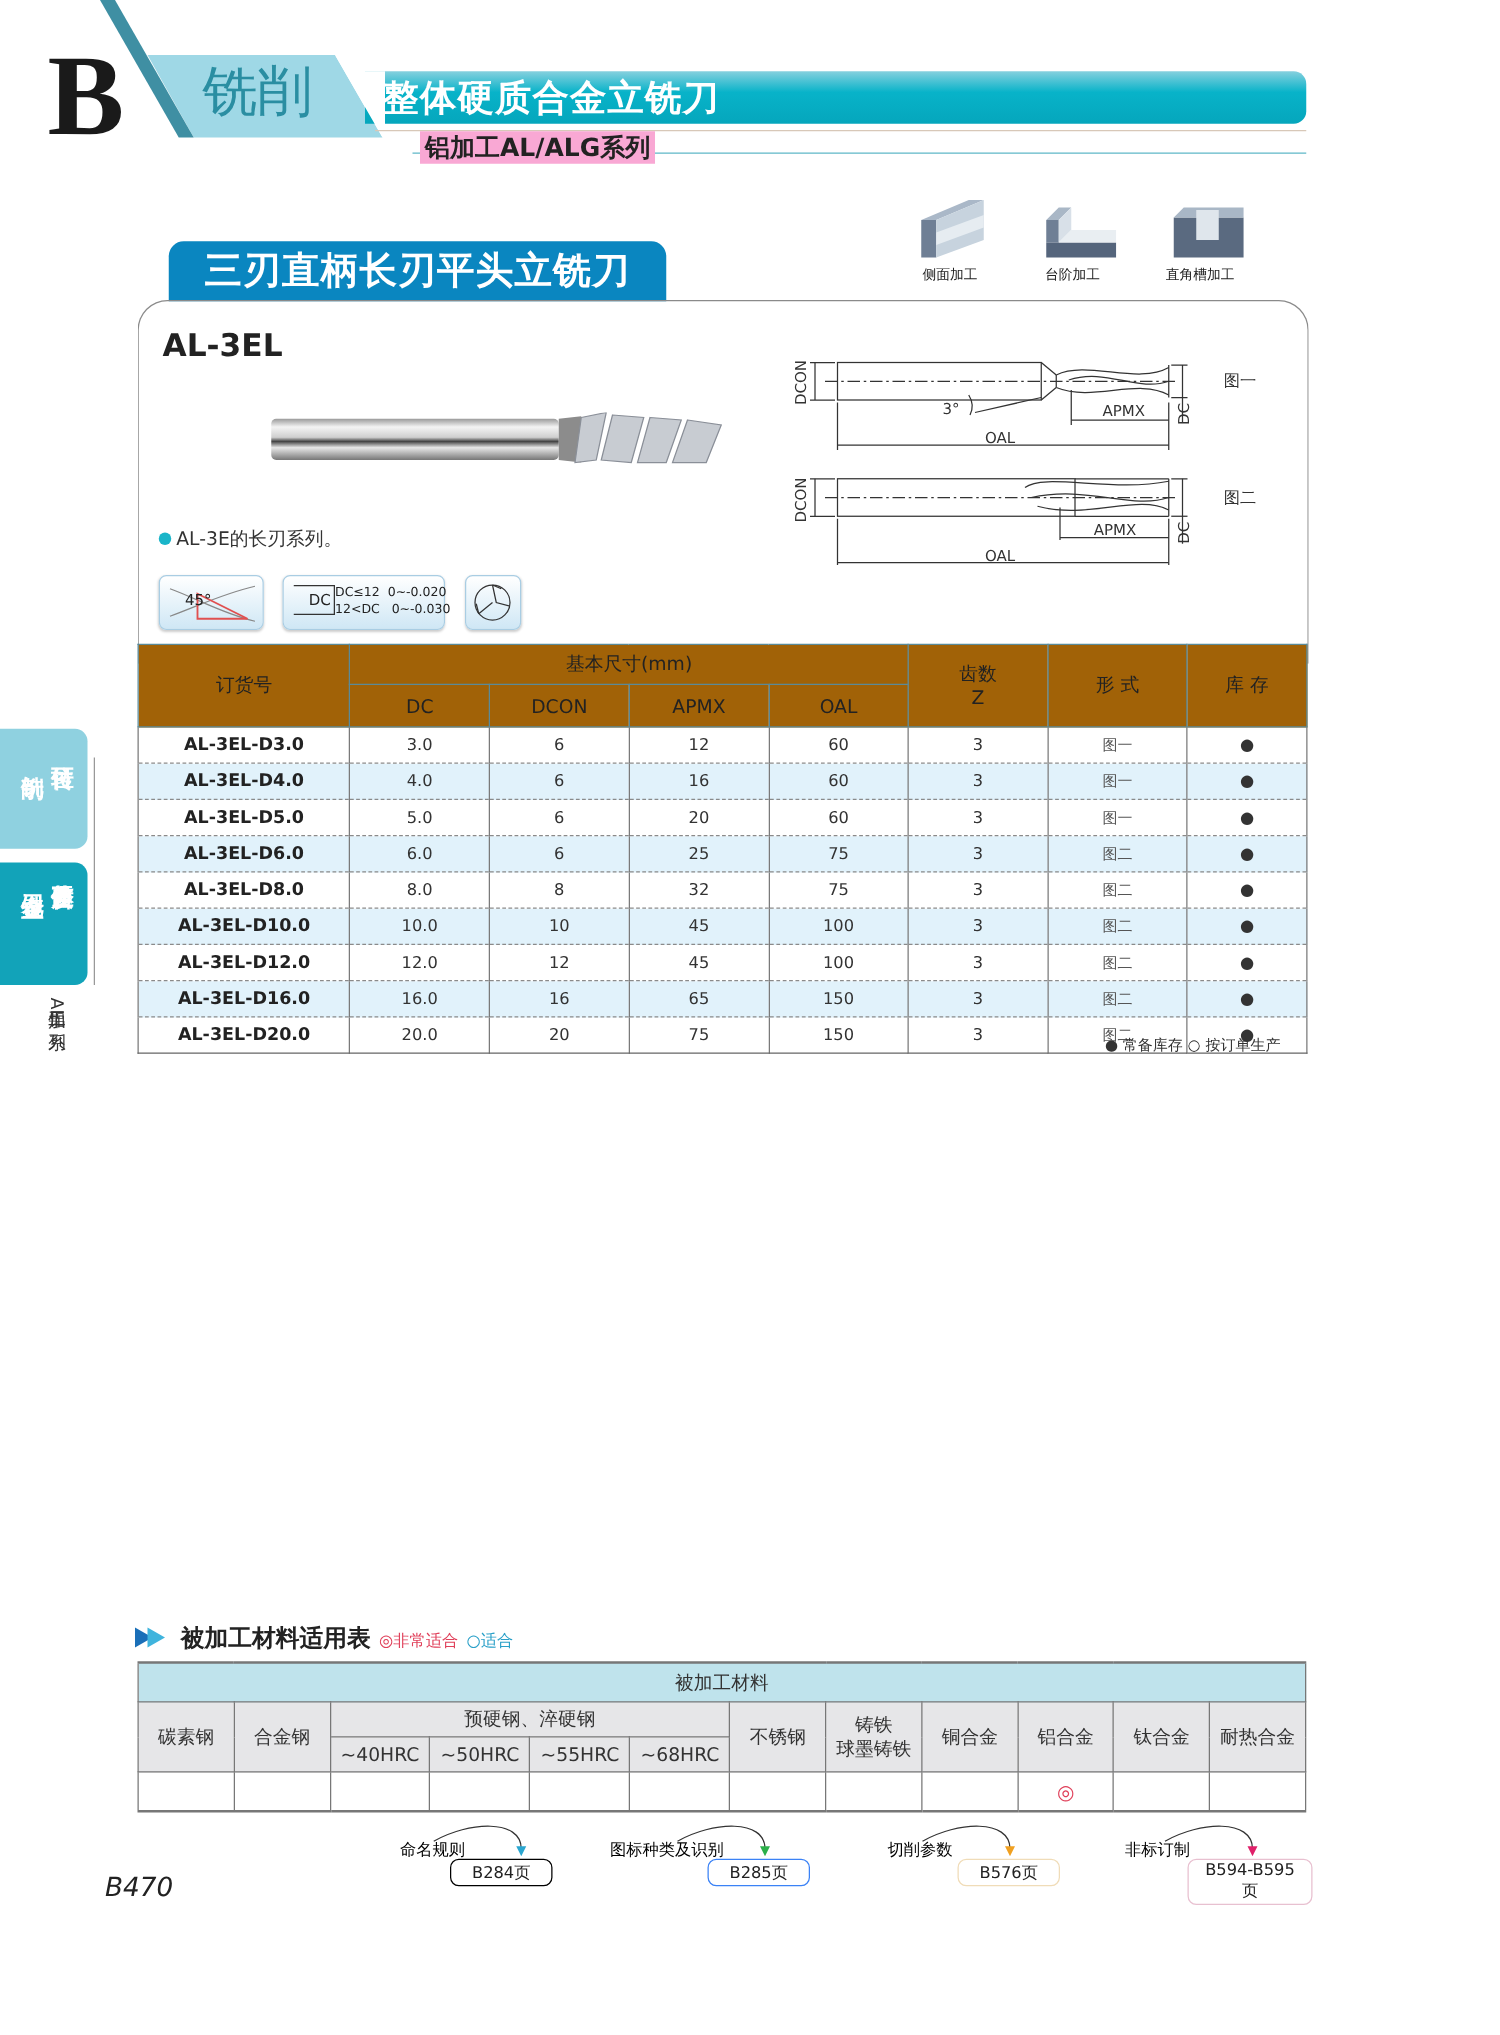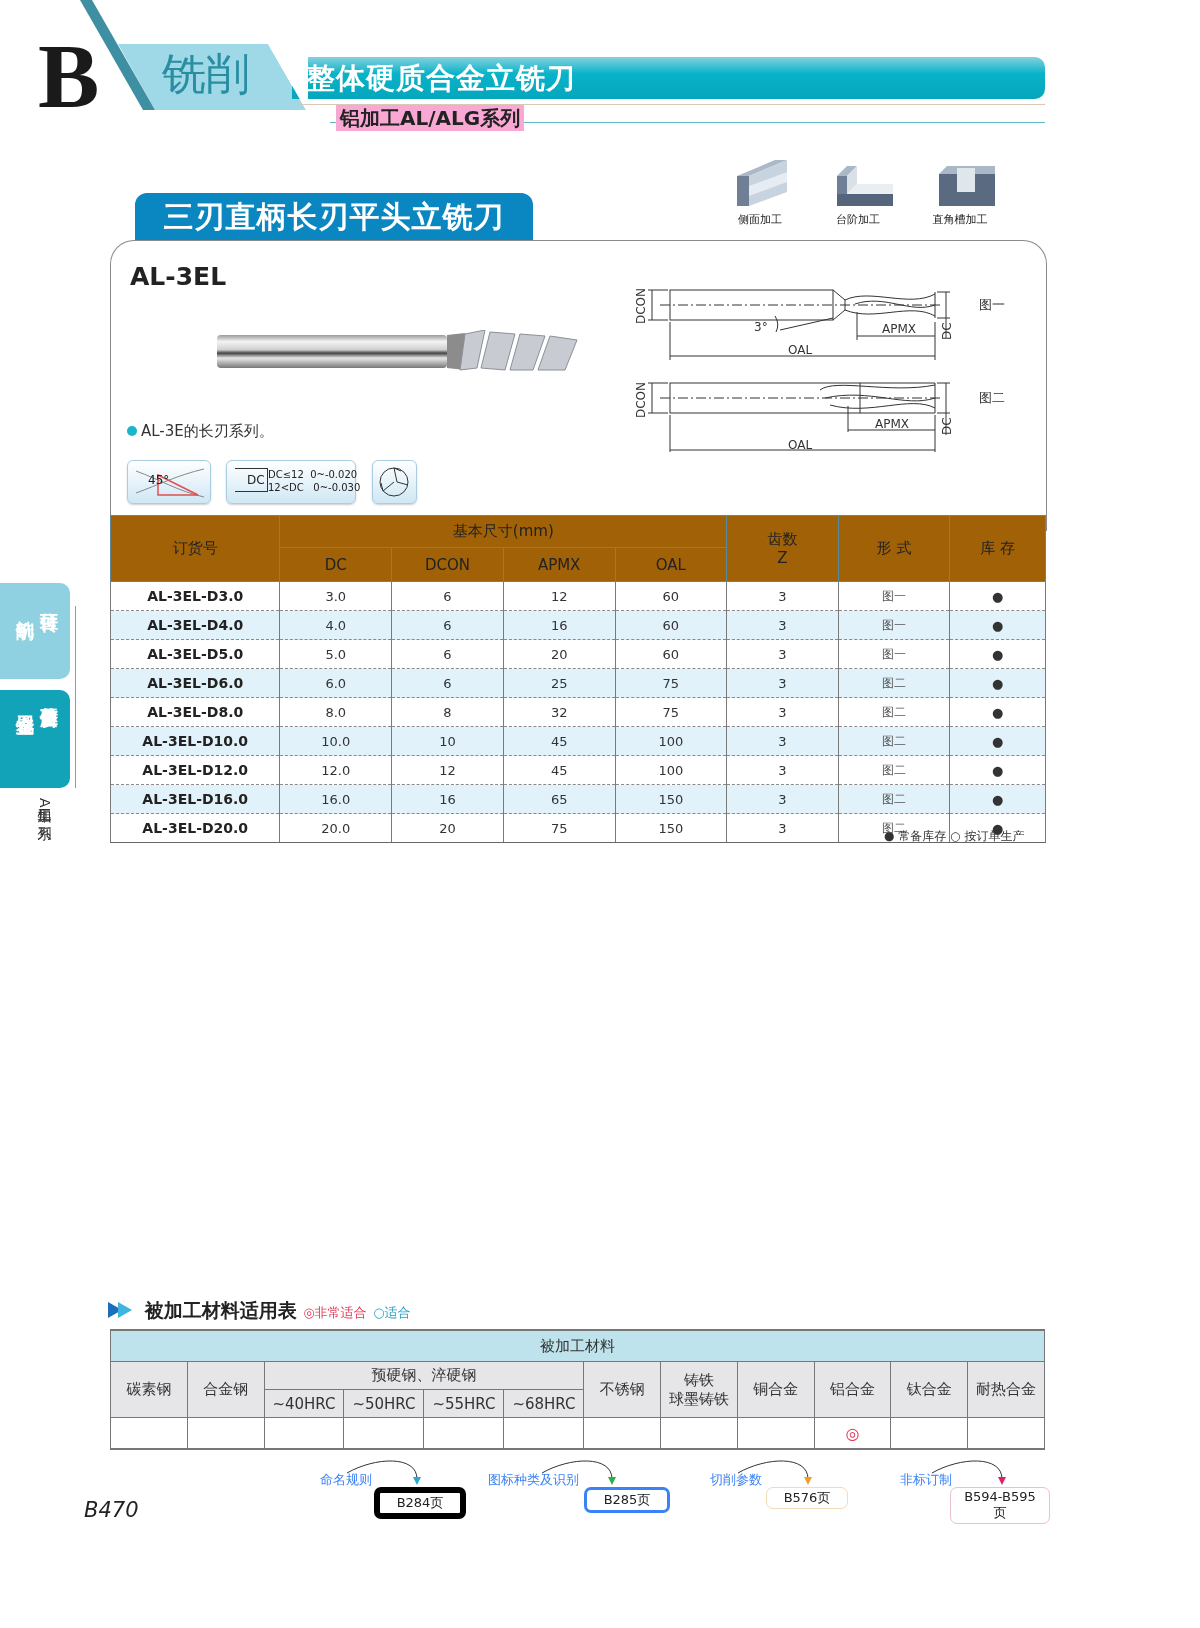--- a/index.html
+++ b/index.html
@@ -41,21 +41,21 @@
   .side-line{left:75px;top:606px;width:1px;height:182px;background:#999;}
   .vtext{writing-mode:vertical-rl;font-weight:bold;color:#fff;font-size:18px;line-height:22px;letter-spacing:0;}
   .side-vert{left:36px;top:798px;writing-mode:vertical-rl;font-size:14px;color:#333;}
   
   .mat-head{left:108px;top:1298px;font-size:19px;font-weight:bold;color:#222;}
   .mat-legend{font-size:13px;font-weight:normal;color:#444;}
   table.mat{position:absolute;left:110px;top:1329px;width:935px;border-collapse:collapse;font-size:15px;color:#333;border-radius:19px;}
   table.mat th{font-weight:normal;border:1px solid #777;background:#e6e6e8;}
   table.mat tr.top th{background:#bfe3ec;height:28px;border-top:2px solid #777;}
   table.mat td{height:28px;border-left:1px solid #777;border-right:1px solid #777;border-bottom:2px solid #777;text-align:center;}
-  .refs{font-size:13px;color:#3b82f6;}
+  .refs{font-size:13px;color:#000000;}
   .ref-box{font-size:13px;border-radius:7px;padding:1px 8px;text-align:center;background:#fff;}
   .page-no{left:84px;top:1498px;font-size:21px;font-style:italic;color:#222;}
 </style>
 </head>
 <body>
 
 <div class="abs big-b">B</div>
 <svg class="abs" style="left:0;top:0" width="320" height="115">
   <polygon points="118,44 268,44 306,110 155,110" fill="#9fd8e6"></polygon>
   <polygon points="80,0 92,0 155,110 143,110" fill="#3f8fa3"></polygon>
@@ -368,28 +368,28 @@
         <td></td>
   </tr>
 </tbody>
   </table>
 
 <div class="abs refs" style="left:320px;top:1471px">命名规则</div>
 <svg class="abs" style="left:345px;top:1455px" width="80" height="30">
     <path d="M2,18 C30,2 72,0 72,24" stroke="#333" fill="none"></path>
     <polygon points="68,22 76,22 72,30" fill="#2aa6d0"></polygon>
   </svg>
-<div class="abs ref-box" style="left:374px;top:1487px;border:6px solid #000000;width:64px">B284页</div>
+<div class="abs ref-box" style="left:360px;top:1487px;border:1px solid #000000;width:64px">B284页</div>
 
 <div class="abs refs" style="left:488px;top:1471px">图标种类及识别</div>
 <svg class="abs" style="left:540px;top:1455px" width="80" height="30">
     <path d="M2,18 C30,2 72,0 72,24" stroke="#333" fill="none"></path>
     <polygon points="68,22 76,22 72,30" fill="#2bb04a"></polygon>
   </svg>
-<div class="abs ref-box" style="left:584px;top:1487px;border:3px solid #3b82f6;width:64px">B285页</div>
+<div class="abs ref-box" style="left:566px;top:1487px;border:1px solid #3b82f6;width:64px">B285页</div>
 
 <div class="abs refs" style="left:710px;top:1471px">切削参数</div>
 <svg class="abs" style="left:736px;top:1455px" width="80" height="30">
     <path d="M2,18 C30,2 72,0 72,24" stroke="#333" fill="none"></path>
     <polygon points="68,22 76,22 72,30" fill="#f0a020"></polygon>
   </svg>
 <div class="abs ref-box" style="left:766px;top:1487px;border:1px solid #f0dcb8;width:64px">B576页</div>
 
 <div class="abs refs" style="left:900px;top:1471px">非标订制</div>
 <svg class="abs" style="left:930px;top:1455px" width="80" height="30">

